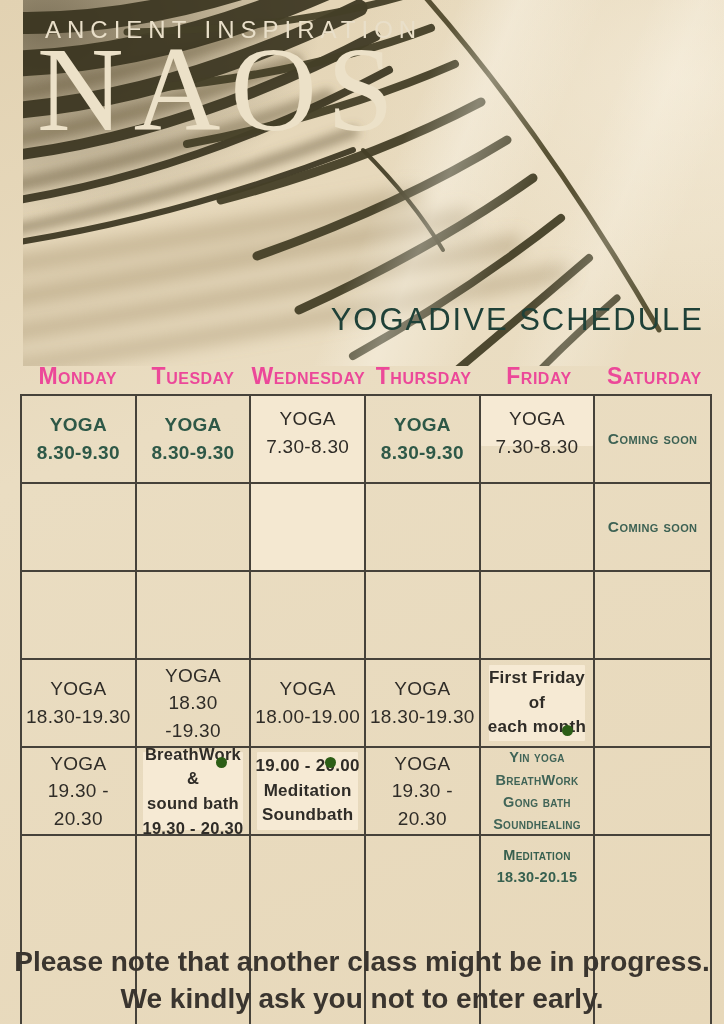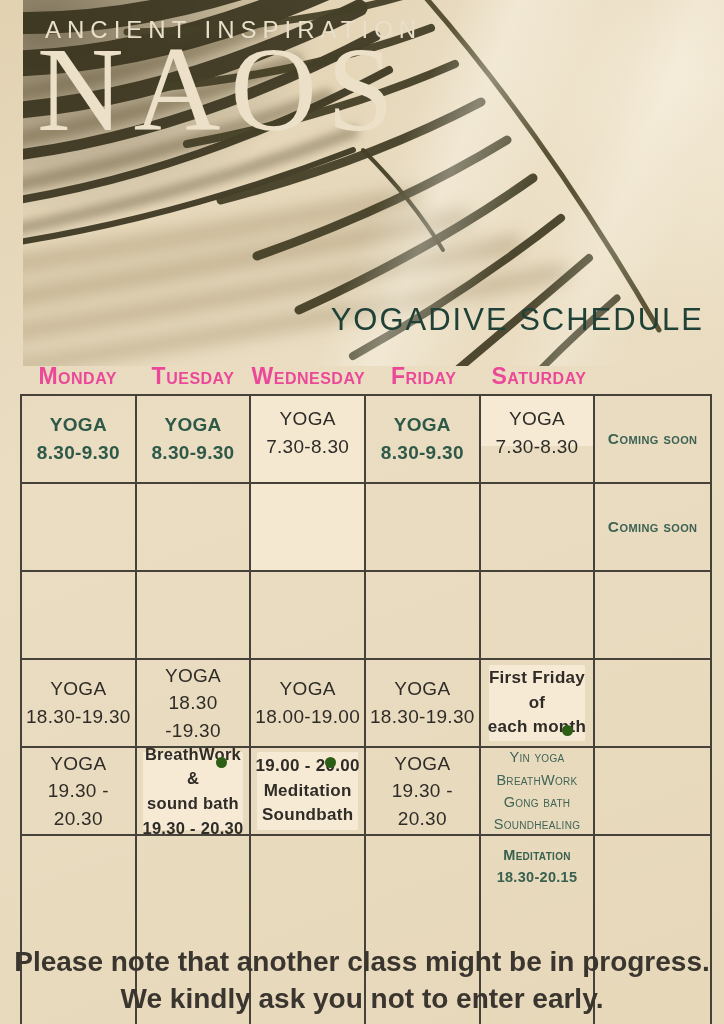--- a/index.html
+++ b/index.html
@@ -66,21 +66,21 @@
   .grid .cell:nth-last-child(-n+6) { border-bottom:none; }
   .cell > span { position:relative; z-index:1; display:block; }
 
   .green { color:#2e5847; font-weight:600; }
   .topalign { justify-content:flex-start; padding-top:9px; }
   .lightcell { background:#f4e8d1; }
   .sc { font-variant:small-caps; }
   .coming { font-size:15.5px; font-weight:700; color:#3c6153; letter-spacing:.4px; }
   .yin { font-size:14.5px; line-height:1.55; font-weight:600; color:#40645
 7; }
-  .yin { font-size:14.5px; line-height:1.55; font-weight:400; color:#406457; }
+  .yin { font-size:14.5px; line-height:1.55; font-weight:700; color:#406457; }
   .med { font-size:14.5px; line-height:1.5; font-weight:600; color:#37604f; }
   .ff { font-size:17px; font-weight:600; line-height:1.45; }
   .bw { font-size:16.5px; font-weight:700; line-height:1.5; }
   .ms { font-size:17px; font-weight:600; line-height:1.45; }
 
   .patch { position:absolute; background:#f6ead4; z-index:0; border-radius:1px; }
   .patch-top { left:0; right:0; top:0; height:58%; }
   .patch-full { inset:4px 6px; }
   .patch-mid { inset:5px 8px; }
   .dot { position:absolute; width:11px; height:11px; border-radius:50%; background:#2c5e16; z-index:2; }
@@ -151,20 +151,21 @@
   <div class="tagline">ANCIENT INSPIRATION</div>
   <div class="brand">NAOS</div>
 </div>
 
 <div class="title">YOGADIVE SCHEDULE</div>
 
 <div class="dayrow">
   <div class="day sc">Monday</div>
   <div class="day sc">Tuesday</div>
   <div class="day sc">Wednesday</div>
+  <div class="day sc">Thursday</div>
   <div class="day sc">Friday</div>
   <div class="day sc">Saturday</div>
 </div>
 
 <div class="grid">
 
   <div class="cell green">
     <span>YOGA</span>
     <span>8.30-9.30</span>
   </div>

